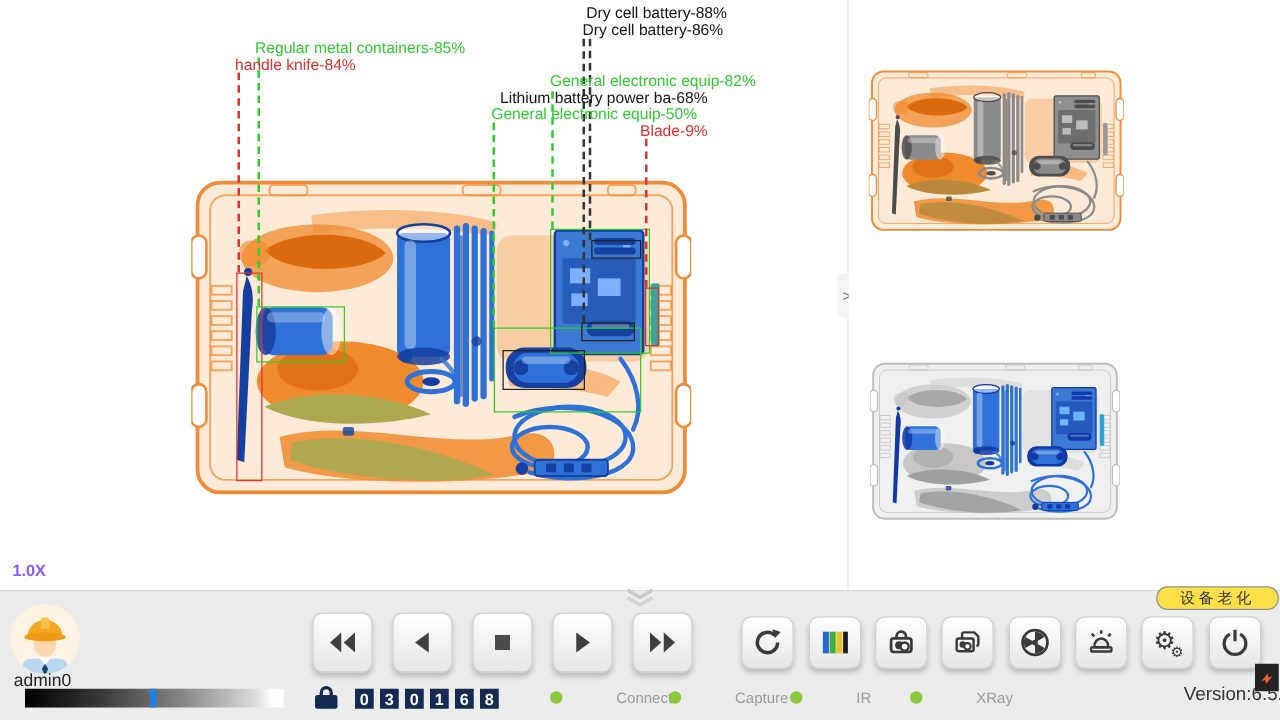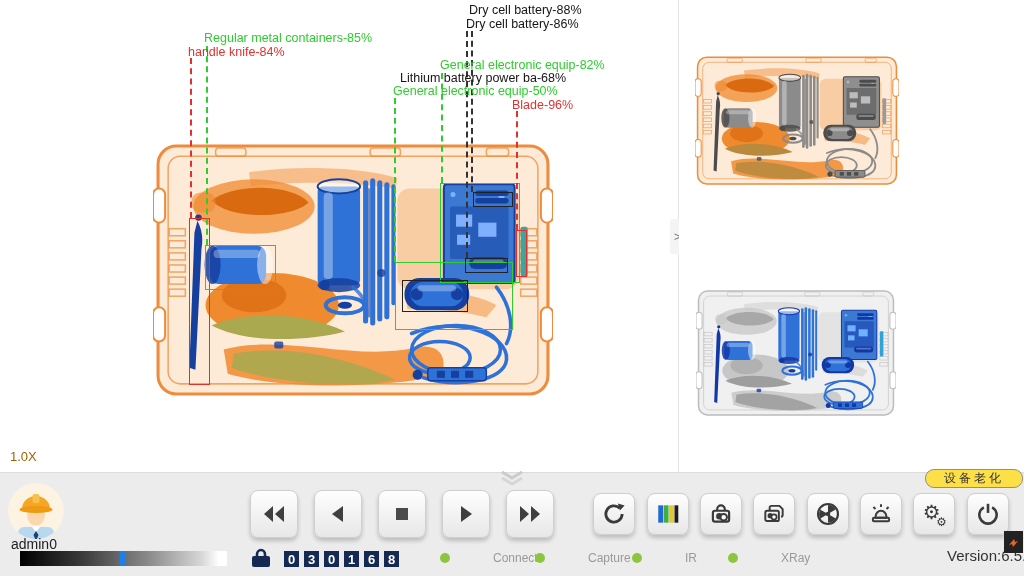--- a/index.html
+++ b/index.html
@@ -40,21 +40,21 @@
   .det{position:absolute;box-sizing:border-box;}
   .det-green{border:1.6px solid #2ecc2e;}
   .det-red{border:1.6px solid #e03131;}
   .det-black{border:1.6px solid #222;}
   .leader{position:absolute;width:0;}
   .leader-red{border-left:2px dashed #e03131;}
   .leader-green{border-left:2px dashed #2ecc2e;}
   .leader-black{border-left:2px dashed #333;}
   .dlabel{position:absolute;font-size:12.5px;white-space:nowrap;line-height:13px;}
   .dlabel.black{color:#151515;} .dlabel.green{color:#2ecc2e;} .dlabel.red{color:#e03131;}
-  .zoom-indicator{position:absolute;left:10px;top:449px;color:#a16207;font-size:13px;font-weight:400;}
+  .zoom-indicator{position:absolute;left:10px;top:449px;color:#8b5cf6;font-size:13px;font-weight:700;}
 
   
   .toolbar-bg{position:absolute;left:0;top:472px;width:1024px;height:104px;background:#ececec;
       border-top:1px solid #dcdcdc;box-sizing:border-box;}
   .collapse-chevron{position:absolute;left:496px;top:470px;}
   .aging-btn{position:absolute;left:925px;top:469px;width:98px;height:19px;background:#fde047;
       border:1px solid #8f8f8f;border-radius:9px;font-size:12px;color:#333;display:flex;
       align-items:center;justify-content:center;letter-spacing:3px;cursor:pointer;}
 
   .avatar{position:absolute;left:8px;top:483px;width:56px;height:56px;border-radius:50%;overflow:hidden;
@@ -213,21 +213,21 @@
     <div class="leader leader-black" style="left:471px;top:31px;height:161px"></div>
     <div class="leader leader-red" style="left:516px;top:111px;height:119px"></div>
 
     <span class="dlabel black" style="left:469px;top:4px">Dry cell battery-88%</span>
     <span class="dlabel black" style="left:466px;top:18px">Dry cell battery-86%</span>
     <span class="dlabel green" style="left:204px;top:32px">Regular metal containers-85%</span>
     <span class="dlabel red" style="left:188px;top:46px">handle knife-84%</span>
     <span class="dlabel green" style="left:440px;top:59px">General electronic equip-82%</span>
     <span class="dlabel black" style="left:400px;top:72px">Lithium battery power ba-68%</span>
     <span class="dlabel green" style="left:393px;top:85px">General electronic equip-50%</span>
-    <span class="dlabel red" style="left:512px;top:99px">Blade-96%</span>
+    <span class="dlabel red" style="left:512px;top:99px">Blade-9%</span>
 
     <span class="zoom-indicator">1.0X</span>
   </div>
 
   <div class="vdivider"></div>
   <div class="hline"></div>
   <div class="panel-handle">&gt;</div>
 
   <div class="side-view">
     <svg class="xsvg scene-copy variant-top" style="left:16px;top:52px;width:204px;height:135px" viewBox="0 0 396 262" preserveAspectRatio="none">

